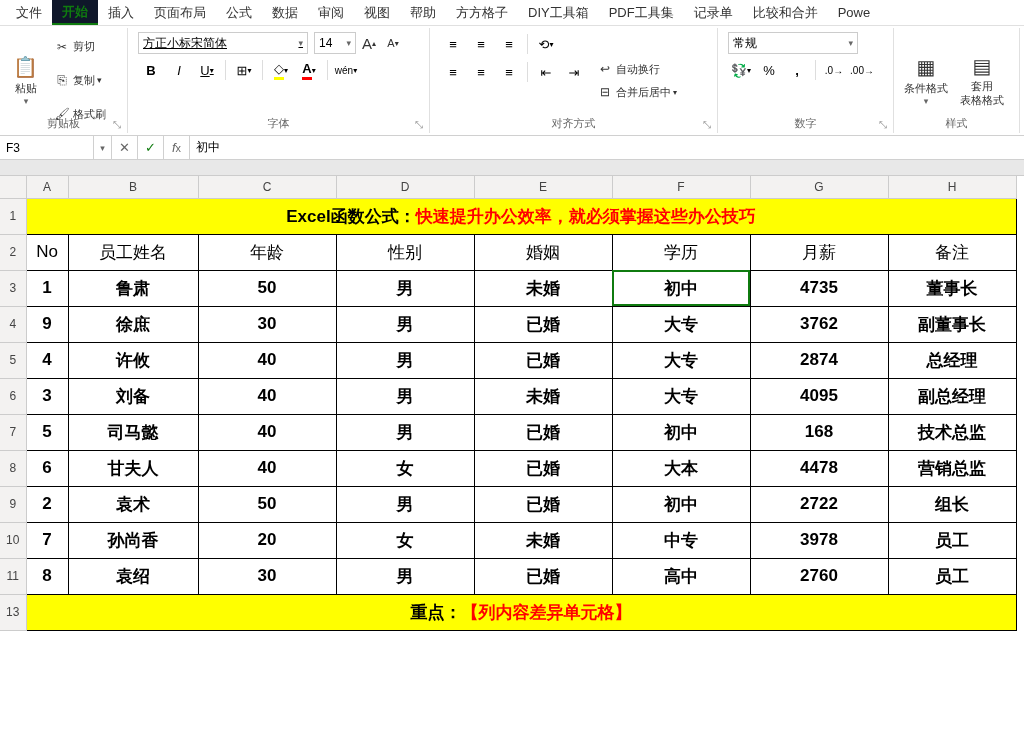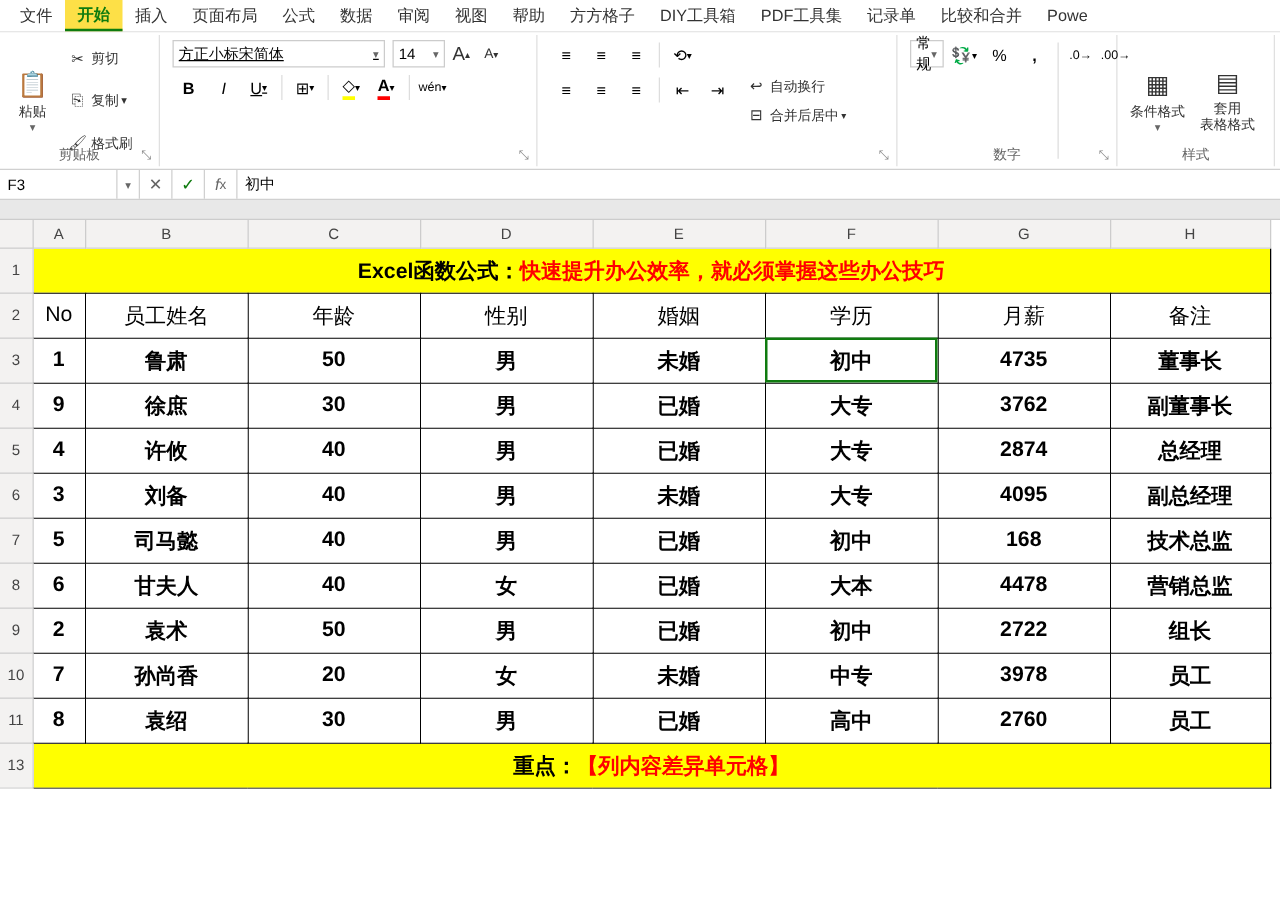--- a/index.html
+++ b/index.html
@@ -1,21 +1,21 @@
 <!DOCTYPE html>
 <html><head>
 <meta charset="utf-8">
 <style>
 * { box-sizing: border-box; margin: 0; padding: 0; }
 body { font-family: "Microsoft YaHei", sans-serif; font-size: 12px; background: #fff; overflow: hidden; }
 
 
 .menubar { display: flex; height: 26px; background: #fff; border-bottom: 1px solid #e0e0e0; align-items: stretch; padding-left: 6px; }
 .menu-item { padding: 4px 10px; cursor: pointer; display: flex; align-items: center; font-size: 13px; color: #333; }
-.menu-item.active { background: #fde047; border-bottom: 2px solid #0f7b0f; color: #0f7b0f; font-weight: bold; }
+.menu-item.active { background: #0f172a; border-bottom: 2px solid #0f7b0f; color: #0f7b0f; font-weight: bold; }
 
 
 .ribbon { display: flex; height: 110px; background: #fff; border-bottom: 1px solid #d0d0d0; padding: 2px 0; }
 .ribbon-group { display: flex; flex-direction: column; border-right: 1px solid #e0e0e0; padding: 2px 4px; position: relative; }
 .ribbon-group-label { text-align: center; font-size: 11px; color: #666; position: absolute; bottom: 2px; left: 0; right: 0; }
 .ribbon-group-body { flex: 1; display: flex; }
 .ribbon-corner { position: absolute; right: 2px; bottom: 2px; width: 12px; height: 12px; font-size: 10px; color: #888; cursor: pointer; }
 
 .big-btn { display: flex; flex-direction: column; align-items: center; justify-content: center; padding: 4px 6px; cursor: pointer; font-size: 11px; color: #333; min-width: 44px; }
 .big-btn .icon { font-size: 20px; margin-bottom: 2px; }
@@ -142,20 +142,21 @@
             <span style="font-size:8px">▾</span>
           </div>
         <div class="fmt-btn">
             <span class="color-under" style="border-color:#ff0000;font-weight:bold">A</span>
             <span style="font-size:8px">▾</span>
           </div>
         <div style="width:1px;background:#ddd;margin:2px 3px"></div>
         <div class="fmt-btn" style="font-size:10px">wén<span style="font-size:8px">▾</span></div>
       </div>
     </div>
+    <div class="ribbon-group-label">字体</div>
     <div class="ribbon-corner">⤡</div>
   </div>
 
   <div class="ribbon-group" style="width:288px">
     <div class="ribbon-group-body" style="padding:2px 6px">
       <div style="display:flex;flex-direction:column;gap:4px;margin-right:6px">
         <div class="btn-row">
           <div class="fmt-btn">≡</div>
           <div class="fmt-btn">≡</div>
           <div class="fmt-btn">≡</div>
@@ -176,25 +177,26 @@
             <span class="icon">↩</span>
             <span>自动换行</span>
           </div>
         <div class="small-btn">
             <span class="icon">⊟</span>
             <span>合并后居中</span>
             <span style="font-size:8px;margin-left:2px">▾</span>
           </div>
       </div>
     </div>
+    <div class="ribbon-group-label">对齐方式</div>
     <div class="ribbon-corner">⤡</div>
   </div>
 
   <div class="ribbon-group" style="width:176px">
-    <div class="ribbon-group-body" style="flex-direction:row;padding:2px 6px;gap:4px">
+    <div class="ribbon-group-body" style="flex-direction:column;padding:2px 6px;gap:4px">
       <div class="number-sel">
           <span>常规</span>
           <span class="dd-arrow">▾</span>
         </div>
       <div class="btn-row">
         <div class="fmt-btn">💱<span style="font-size:8px">▾</span></div>
         <div class="fmt-btn">%</div>
         <div class="fmt-btn">
             <b>,</b>
           </div>

